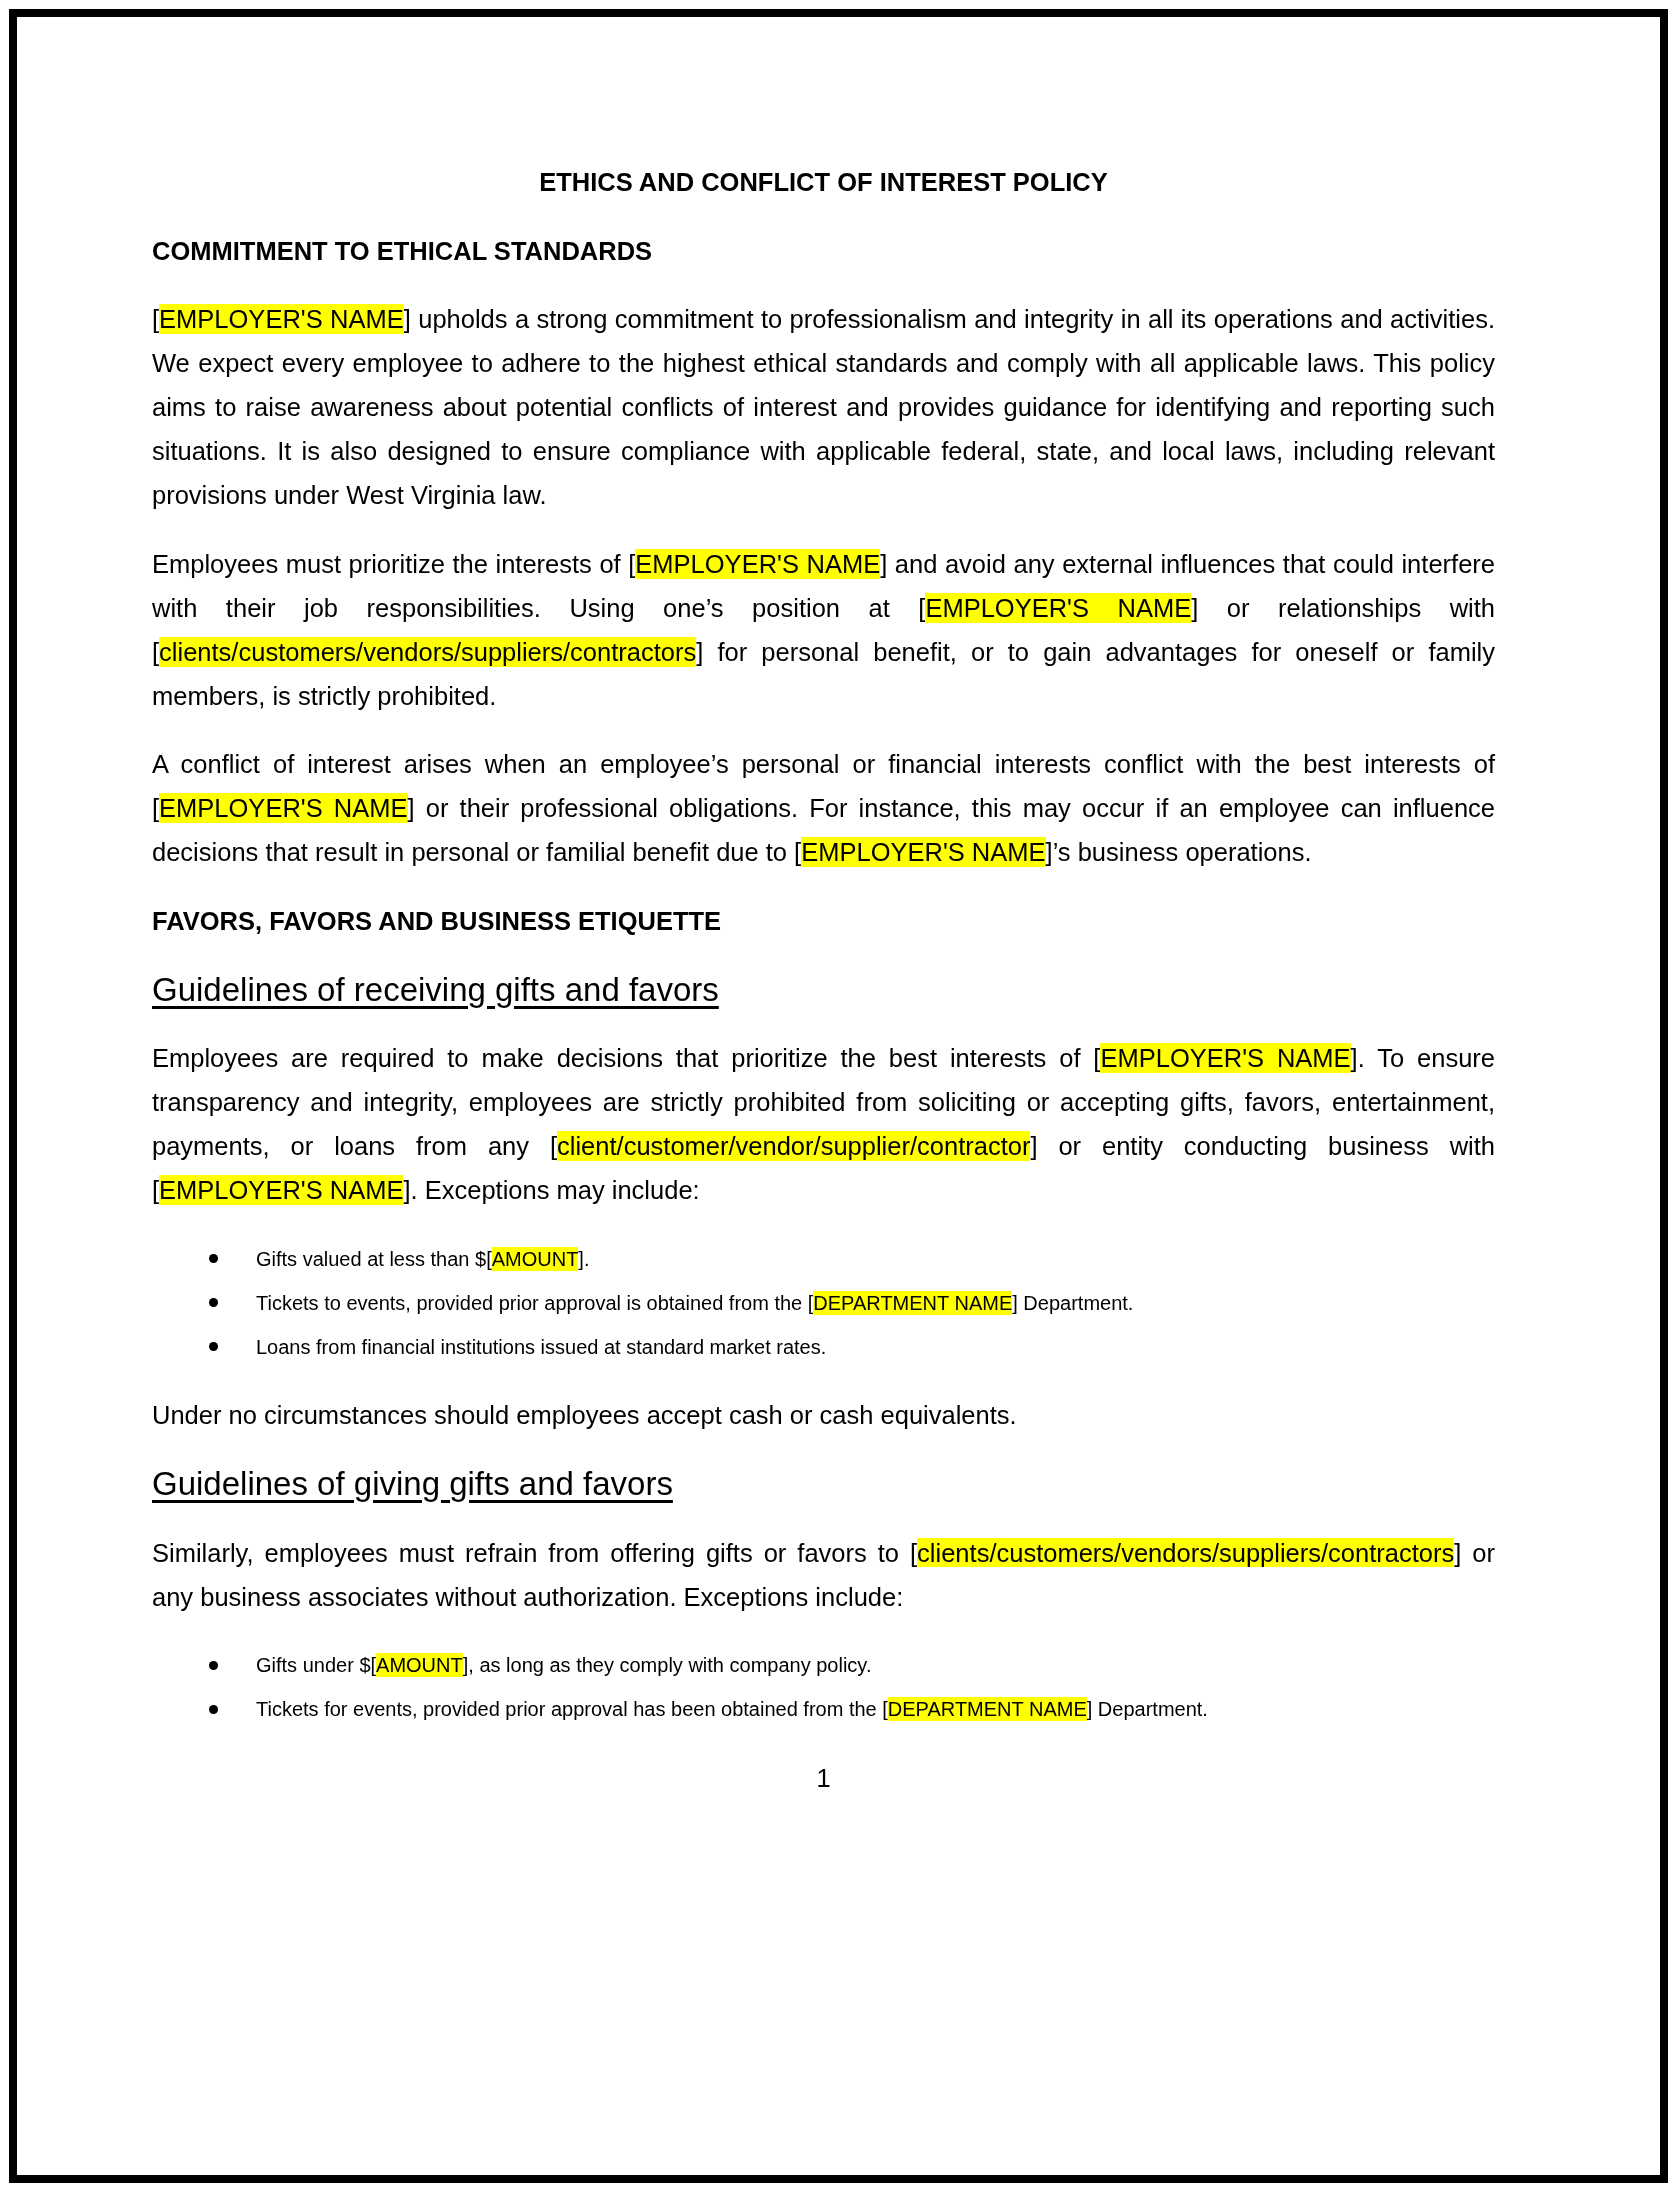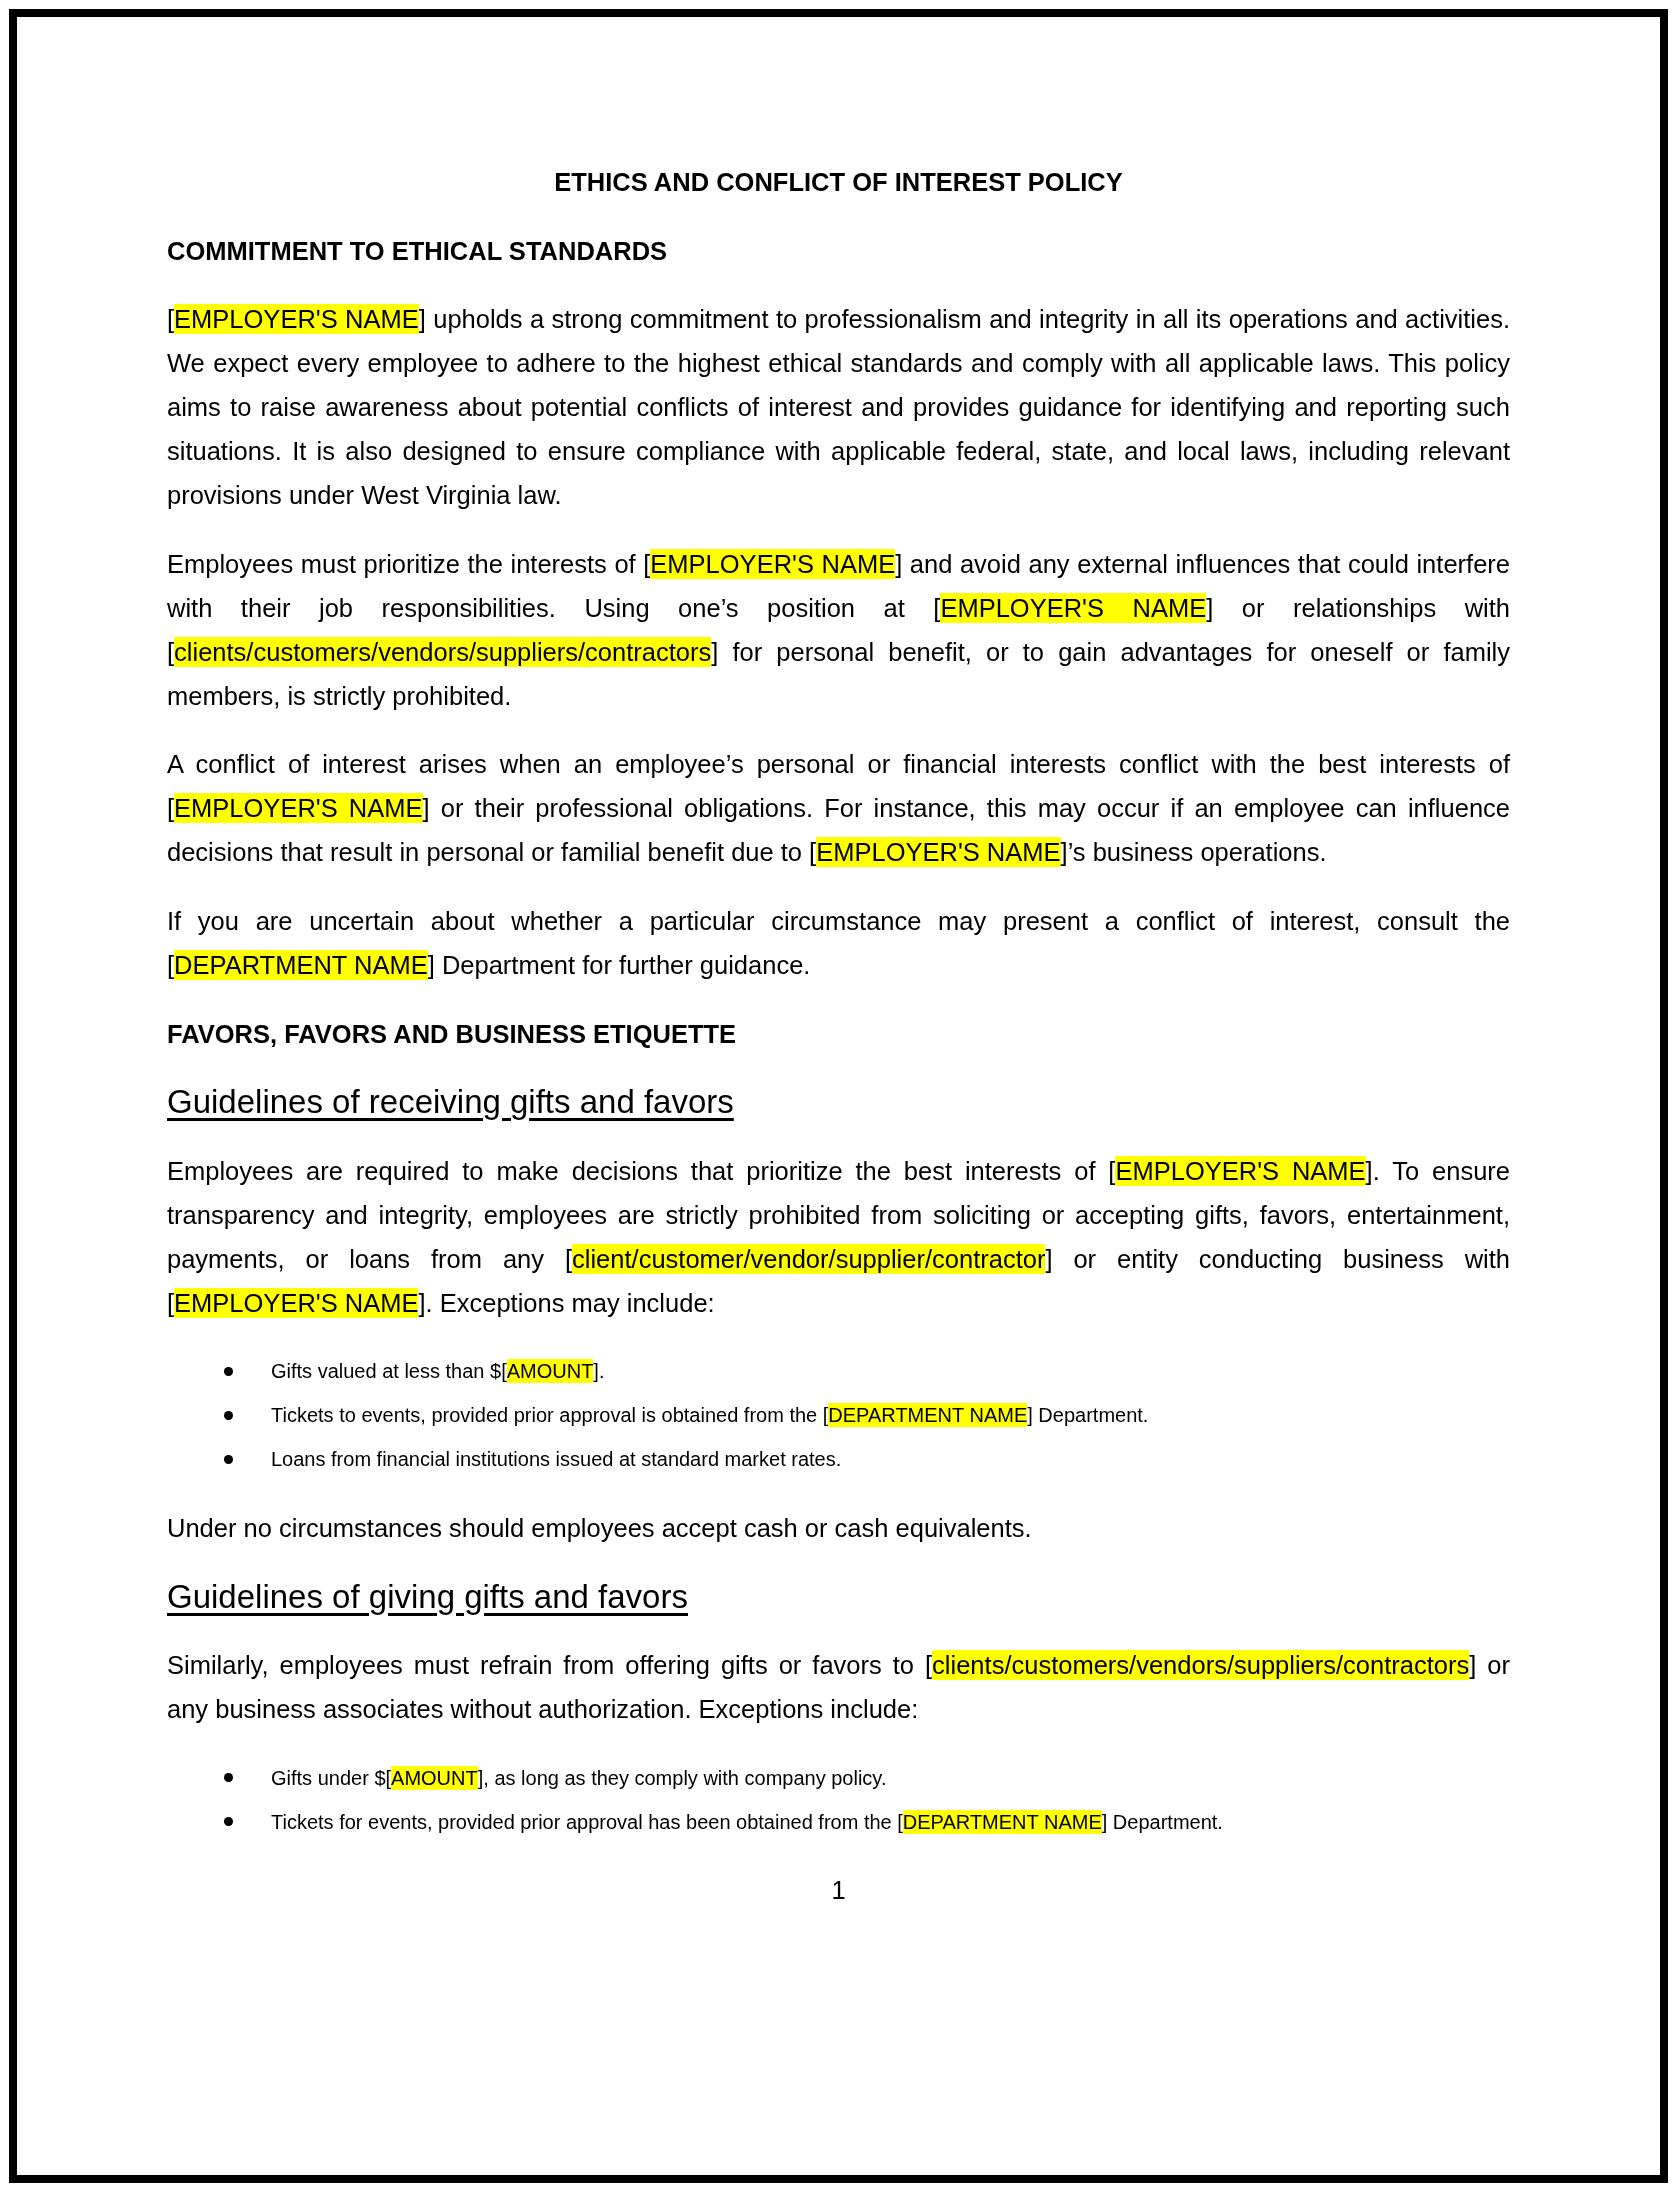--- a/index.html
+++ b/index.html
@@ -17,21 +17,21 @@
   }
   .page-frame {
     position: absolute;
     top: 8.8px; left: 8.8px; right: 8.8px; bottom: 8.8px;
     border: 8px solid #000;
     pointer-events: none;
   }
   .content {
     position: absolute;
     top: 0;
-    left: 167px;
+    left: 152px;
     width: 1343px;
   }
   .doc-title {
     margin: 160px 0 24.6px 0;
     text-align: center;
     font-weight: bold;
     font-size: 25.5px;
     line-height: 44px;
   }
   .section-heading {
@@ -96,21 +96,20 @@
   <div class="doc-title">ETHICS AND CONFLICT OF INTEREST POLICY</div>
 
   <div class="section-heading">COMMITMENT TO ETHICAL STANDARDS</div>
 
   <p class="body-para"><span>[</span><span class="hl">EMPLOYER'S NAME</span><span>] upholds a strong commitment to professionalism and integrity in all its operations and activities. We expect every employee to adhere to the highest ethical standards and comply with all applicable laws. This policy aims to raise awareness about potential conflicts of interest and provides guidance for identifying and reporting such situations. It is also designed to ensure compliance with applicable federal, state, and local laws, including relevant provisions under West Virginia law.</span></p>
 
   <p class="body-para"><span>Employees must prioritize the interests of [</span><span class="hl">EMPLOYER'S NAME</span><span>] and avoid any external influences that could interfere with their job responsibilities. Using one’s position at [</span><span class="hl">EMPLOYER'S NAME</span><span>] or relationships with [</span><span class="hl">clients/customers/vendors/suppliers/contractors</span><span>] for personal benefit, or to gain advantages for oneself or family members, is strictly prohibited.</span></p>
 
   <p class="body-para"><span>A conflict of interest arises when an employee’s personal or financial interests conflict with the best interests of [</span><span class="hl">EMPLOYER'S NAME</span><span>] or their professional obligations. For instance, this may occur if an employee can influence decisions that result in personal or familial benefit due to [</span><span class="hl">EMPLOYER'S NAME</span><span>]’s business operations.</span></p>
 
-  <p class="body-para"><span>If you are uncertain about whether a particular circumstance may present a conflict of interest, consult the [</span><span class="hl">DEPARTMENT NAME</span><span>] Department for further guidance.</span></p>
 
   <div class="section-heading">FAVORS, FAVORS AND BUSINESS ETIQUETTE</div>
 
   <div class="subheading">Guidelines of receiving gifts and favors</div>
 
   <p class="body-para"><span>Employees are required to make decisions that prioritize the best interests of [</span><span class="hl">EMPLOYER'S NAME</span><span>]. To ensure transparency and integrity, employees are strictly prohibited from soliciting or accepting gifts, favors, entertainment, payments, or loans from any [</span><span class="hl">client/customer/vendor/supplier/contractor</span><span>] or entity conducting business with [</span><span class="hl">EMPLOYER'S NAME</span><span>]. Exceptions may include:</span></p>
 
   <ul class="bullet-list">
     <li><span>Gifts valued at less than $[</span><span class="hl">AMOUNT</span><span>].</span></li>
     <li><span>Tickets to events, provided prior approval is obtained from the [</span><span class="hl">DEPARTMENT NAME</span><span>] Department.</span></li>

